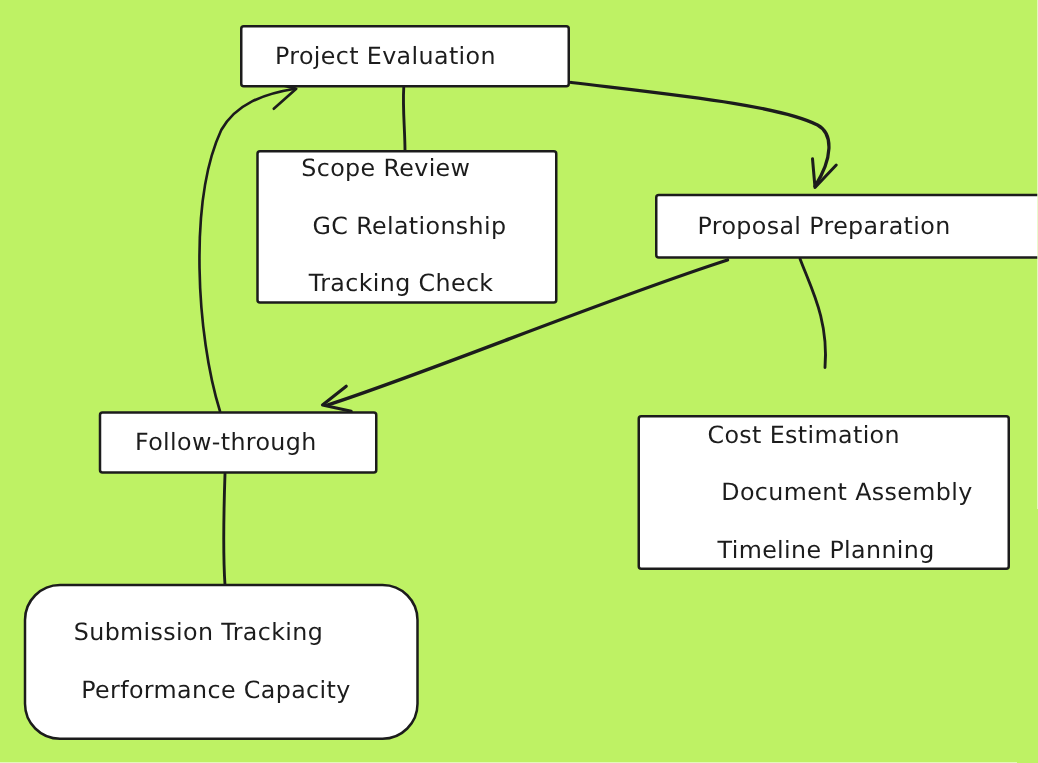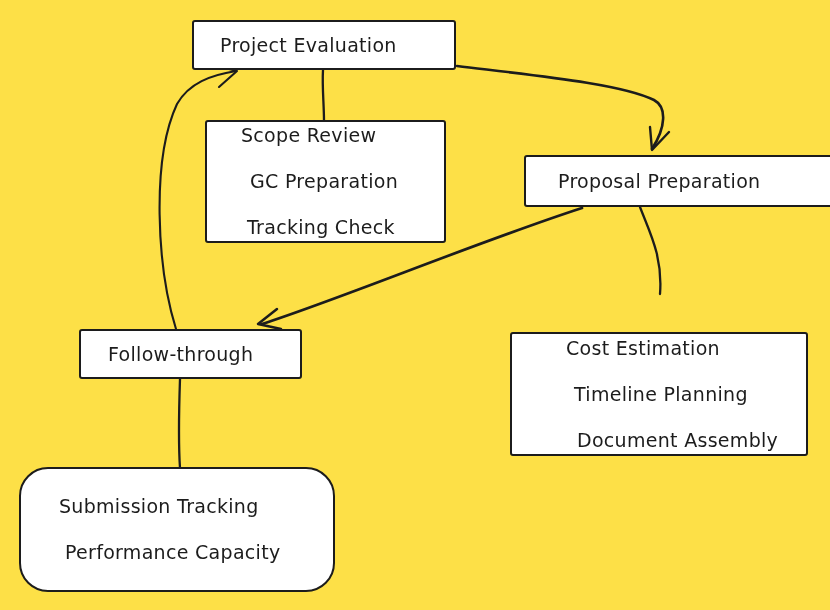--- a/index.html
+++ b/index.html
@@ -4,21 +4,21 @@
 <style>
   html, body {
     margin: 0;
     padding: 0;
     background: #ffffff;
   }
   .canvas {
     position: relative;
     width: 830px;
     height: 610px;
-    background: #fde047;
+    background: #bef264;
     overflow: hidden;
     font-family: "DejaVu Sans", sans-serif;
     color: #1c1c1c;
   }
   svg.connectors {
     position: absolute;
     left: 0;
     top: 0;
     z-index: 1;
   }
@@ -88,32 +88,32 @@
 
     <path d="M 180,379 C 179,409 178,439 180,468" stroke-width="2.3"></path>
   </svg>
 
   <div class="node title-node n-pe">
     <span>Project Evaluation</span>
   </div>
 
   <div class="node detail-node n-sc">
     <span class="ln ind-0">Scope Review</span>
-    <span class="ln ind-1">GC Preparation</span>
+    <span class="ln ind-1">GC Relationship</span>
     <span class="ln ind-2">Tracking Check</span>
   </div>
 
   <div class="node title-node n-pp">
     <span>Proposal Preparation</span>
   </div>
 
   <div class="node detail-node n-co">
     <span class="ln ind-0">Cost Estimation</span>
+    <span class="ln co-ind-2">Document Assembly</span>
     <span class="ln co-ind-1">Timeline Planning</span>
-    <span class="ln co-ind-2">Document Assembly</span>
   </div>
 
   <div class="node title-node n-ft">
     <span>Follow-through</span>
   </div>
 
   <div class="node detail-node n-su">
     <span class="ln ind-0">Submission Tracking</span>
     <span class="ln ind-2">Performance Capacity</span>
   </div>

